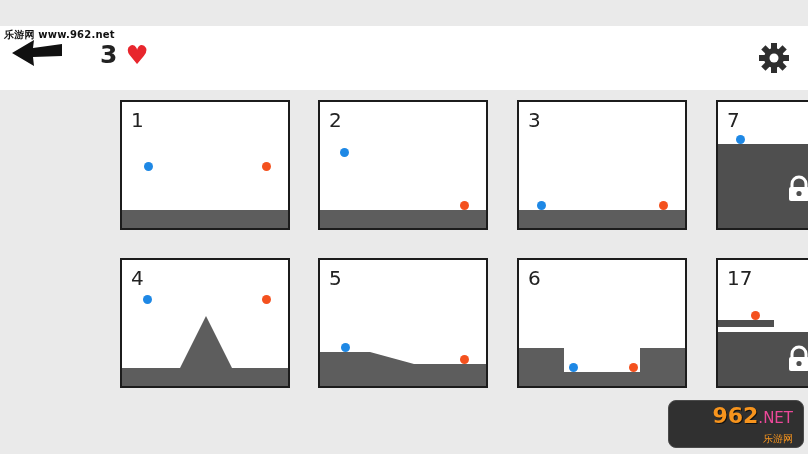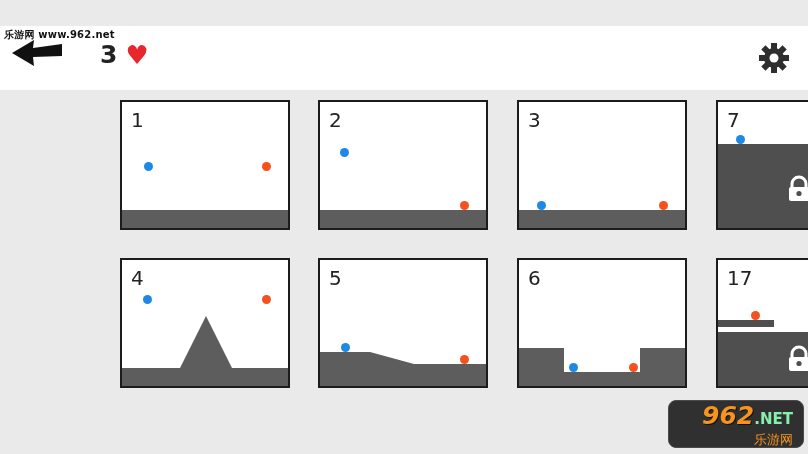--- a/index.html
+++ b/index.html
@@ -85,25 +85,25 @@
     position:absolute; right:4px; bottom:6px;
     width:136px; height:48px;
     background:#303030;
     border:1px solid #4a4a4a;
     border-radius:8px;
     padding:2px 10px 2px 8px;
     text-align:right;
   }
   .wm-line1 { line-height:26px; white-space:nowrap; }
   .wm-brand {
-    color:#f7941d; font-size:25px; font-weight:bold;
-    font-style:italic; text-shadow:1px 1px 0 #111;
-  }
-  .wm-suffix { color:#86efac; font-size:15px; font-weight:bold; }
-  .wm-sub { color:#f7941d; font-size:13px; line-height:16px; }
+    color:#f7941d; font-size:22px; font-weight:bold;
+    text-shadow:1px 1px 0 #111;
+  }
+  .wm-suffix { color:#ec4899; font-size:15px; font-weight:normal; }
+  .wm-sub { color:#f7941d; font-size:10px; line-height:16px; }
 </style>
 </head>
 <body>
 
 <div class="header">
   <div class="site-label">乐游网 www.962.net</div>
 
   <svg class="back-btn" viewBox="0 0 52 28">
     <polygon points="0,14 22,1 21,9 50,5 50,17 21,18 22,27" fill="#111"></polygon>
   </svg>

